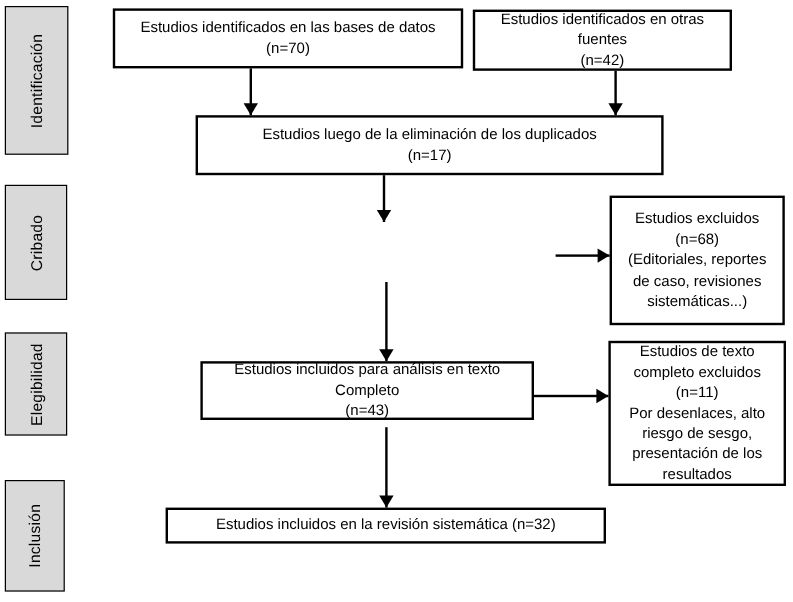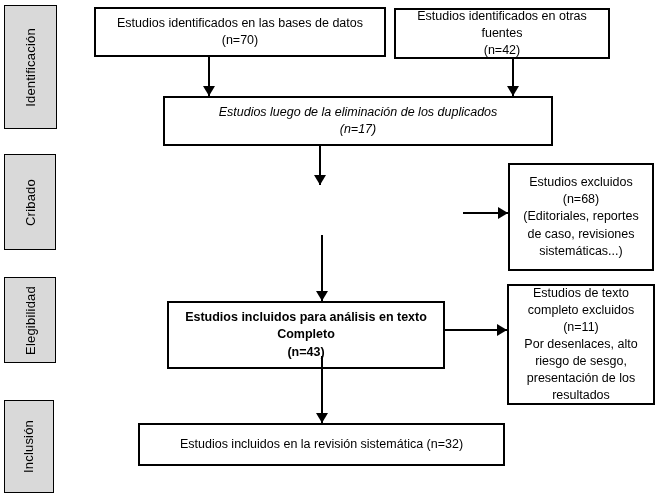--- a/index.html
+++ b/index.html
@@ -109,51 +109,51 @@
   <div class="box" style="left:94px; top:7px; width:292px; height:50px;">
     <span class="box-text">Estudios identificados en las bases de datos
 (n=70)</span>
   </div>
 
   <div class="box" style="left:394px; top:8px; width:216px; height:51px;">
     <span class="box-text">Estudios identificados en otras fuentes
 (n=42)</span>
   </div>
 
-  <div class="box" style="left:163px; top:96px; width:390px; height:50px;font-style:italic;">
+  <div class="box" style="left:163px; top:96px; width:390px; height:50px;">
     <span class="box-text">Estudios luego de la eliminación de los duplicados
 (n=17)</span>
   </div>
 
 
   <div class="box" style="left:508px; top:163px; width:146px; height:108px;">
     <span class="box-text">Estudios excluidos
 (n=68)
 (Editoriales, reportes
 de caso, revisiones
 sistemáticas...)</span>
   </div>
 
-  <div class="box" style="left:167px; top:301px; width:278px; height:68px;font-weight:bold;">
+  <div class="box" style="left:167px; top:301px; width:278px; height:49px;">
     <span class="box-text">Estudios incluidos para análisis en texto
 Completo
 (n=43)</span>
   </div>
 
   <div class="box" style="left:507px; top:284px; width:148px; height:121px;">
     <span class="box-text tight">Estudios de texto
 completo excluidos
 (n=11)
 Por desenlaces, alto
 riesgo de sesgo,
 presentación de los
 resultados</span>
   </div>
 
-  <div class="box" style="left:138px; top:423px; width:367px; height:43px;">
+  <div class="box" style="left:138px; top:423px; width:367px; height:30px;">
     <span class="box-text">Estudios incluidos en la revisión sistemática (n=32)</span>
   </div>
 
   <div class="arrow-v" style="left:208px; top:57px; height:39px;"></div>
   <div class="arrow-v" style="left:512px; top:59px; height:37px;"></div>
   <div class="arrow-v" style="left:319px; top:146px; height:39px;"></div>
   <div class="arrow-h" style="left:463px; top:212px; width:45px;"></div>
   <div class="arrow-v" style="left:321px; top:235px; height:66px;"></div>
   <div class="arrow-h" style="left:445px; top:329px; width:62px;"></div>
   <div class="arrow-v" style="left:321px; top:356px; height:67px;"></div>

